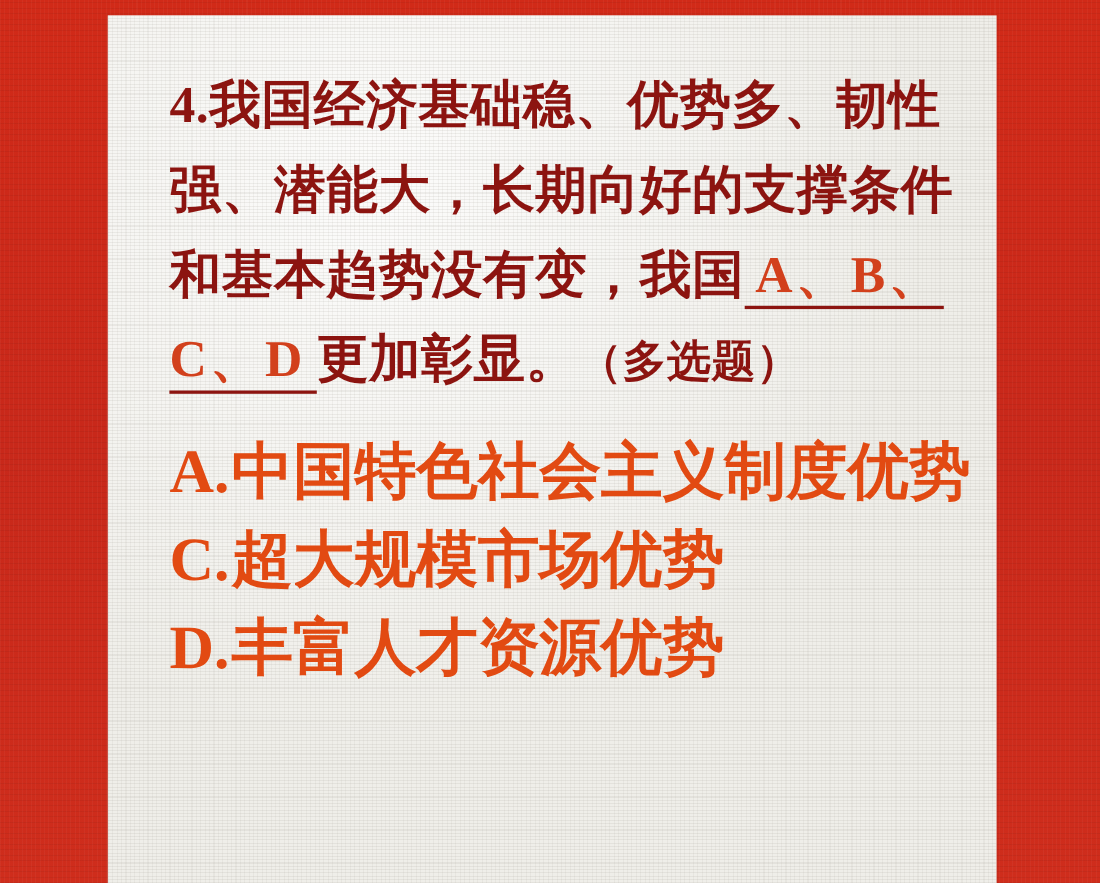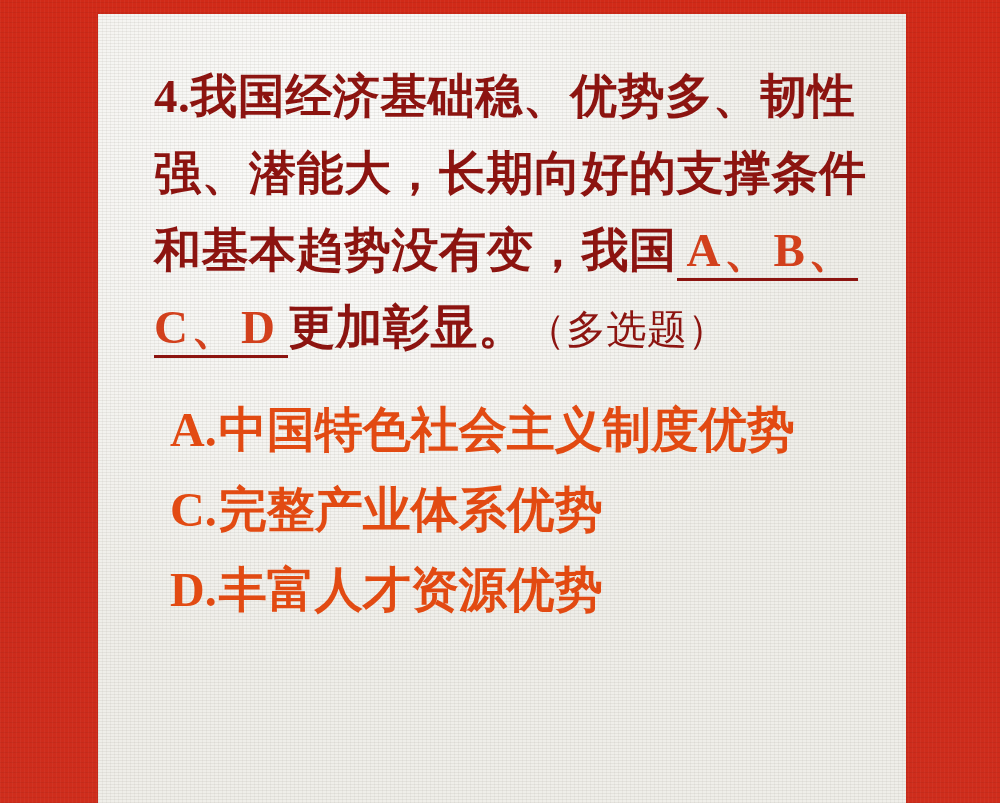--- a/index.html
+++ b/index.html
@@ -60,32 +60,31 @@
   .stem .blank {
     color: #d2401c;
     border-bottom: 3px solid #8c1410;
     padding: 0 10px 2px 10px;
     letter-spacing: 3px;
     font-family: "Liberation Serif", "DejaVu Serif", serif;
   }
   .qtype {
     font-size: 40px;
     color: #8c1410;
-    font-weight: normal;
+    font-weight: bold;
   }
   .options {
     margin-top: 22px;
   }
   .option {
-    font-size: 48px;
+    font-size: 56px;
     line-height: 80px;
     color: #e24a12;
     font-weight: bold;
     white-space: nowrap;
-    margin-left: 16px;
   }
   .option .letter {
     font-family: "Liberation Serif", "DejaVu Serif", serif;
     margin-right: 2px;
   }
 </style>
 </head>
 <body>
 
 <div class="poster">
@@ -94,21 +93,21 @@
 
       <div class="stem">
         <span>4.</span><span>我国经济基础稳、优势多、韧性强、潜能大，长期向好的支撑条件和基本趋势没有变，我国</span><span class="blank">A、B、C、D</span><span>更加彰显。</span><span class="qtype">（多选题）</span>
       </div>
 
       <div class="options">
         <div class="option">
           <span class="letter">A.</span><span>中国特色社会主义制度优势</span>
         </div>
         <div class="option">
-          <span class="letter">C.</span><span>完整产业体系优势</span>
+          <span class="letter">C.</span><span>超大规模市场优势</span>
         </div>
         <div class="option">
           <span class="letter">D.</span><span>丰富人才资源优势</span>
         </div>
       </div>
 
     </div>
   </div>
 </div>
 

